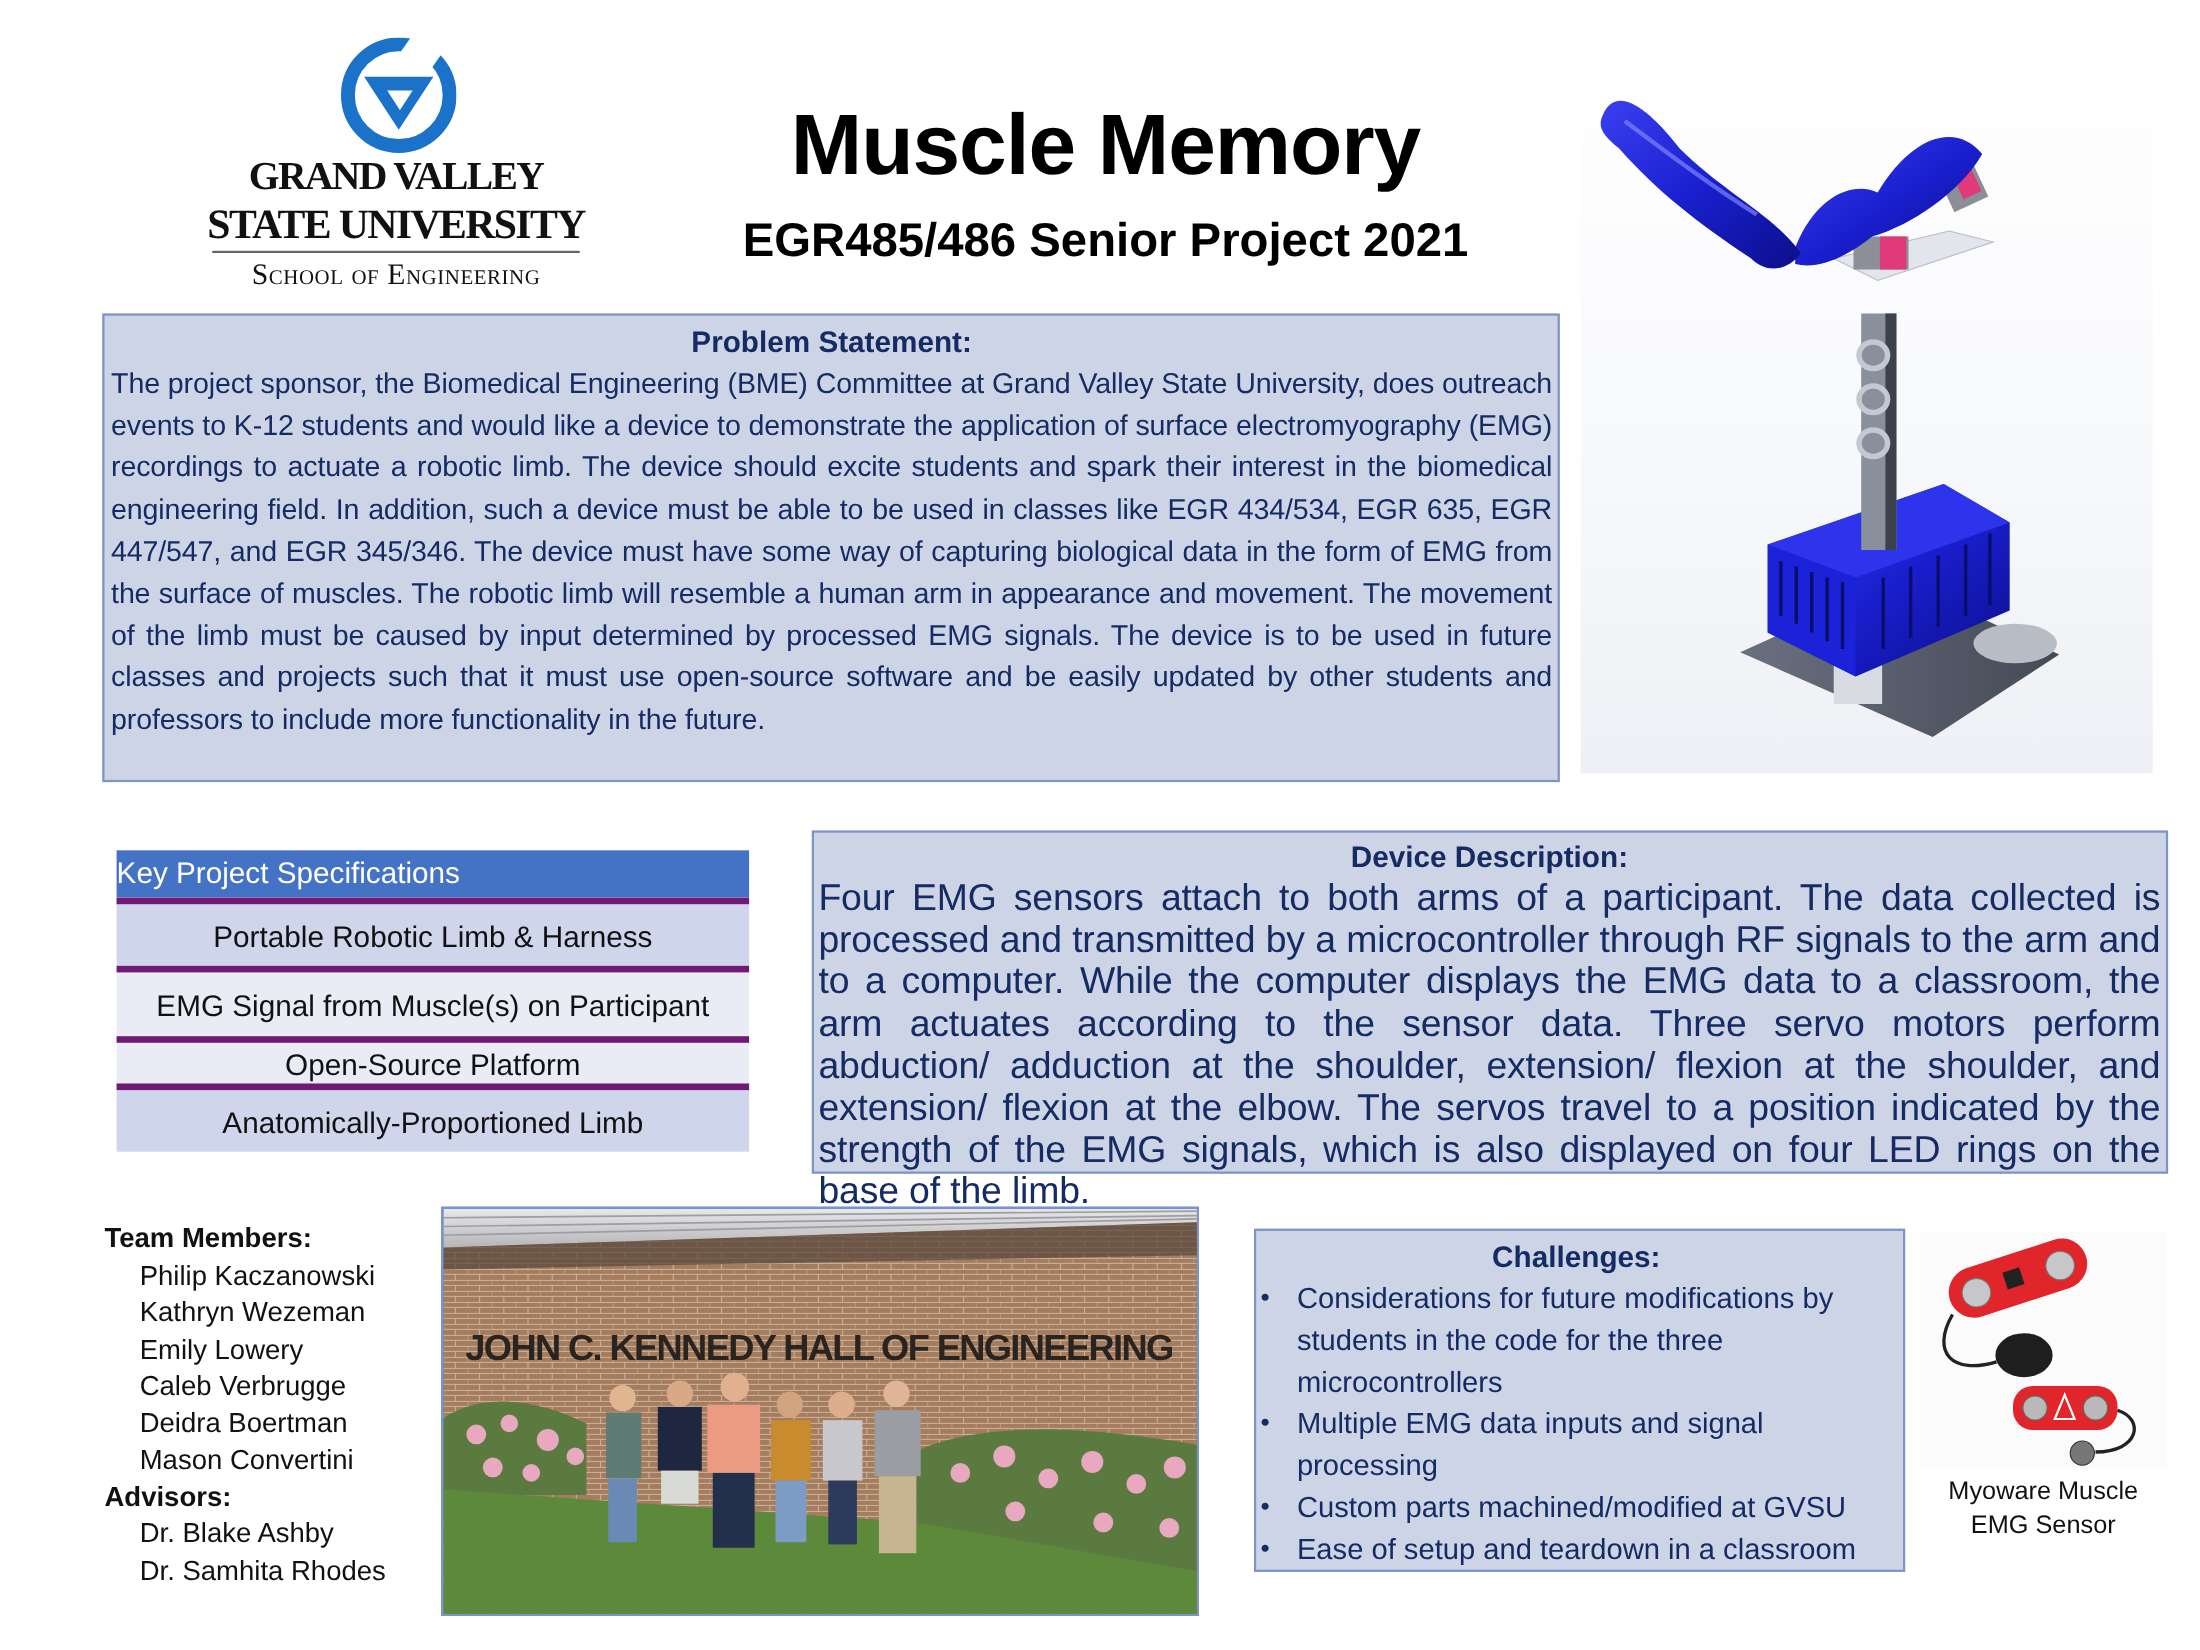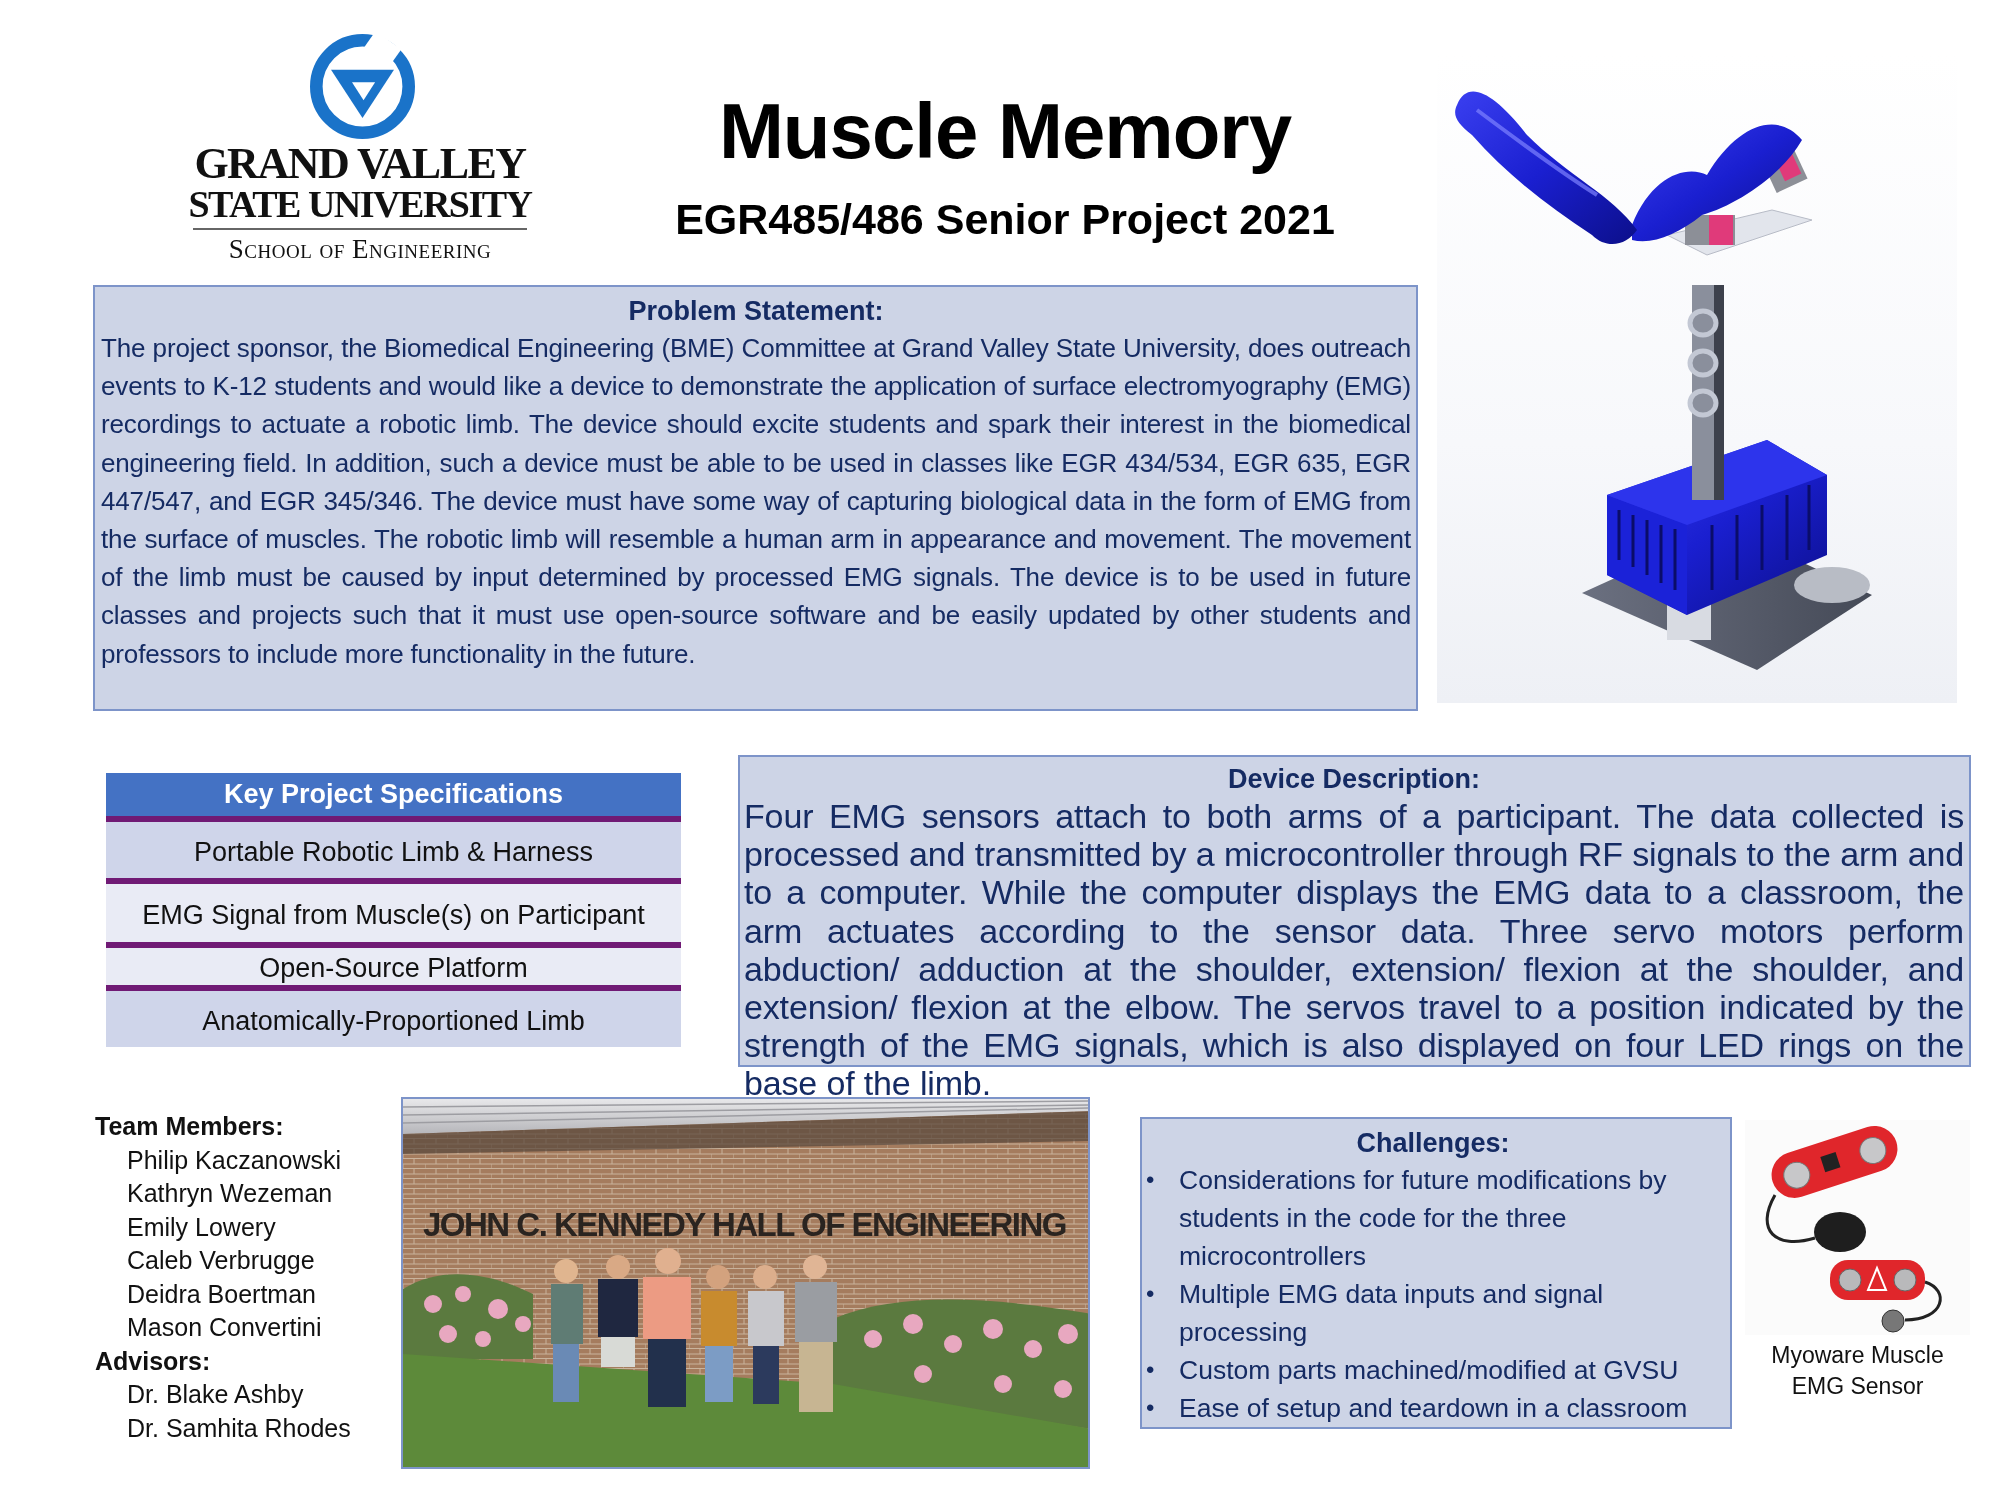--- a/index.html
+++ b/index.html
@@ -9,21 +9,21 @@
   .abs { position: absolute; }
 
   
   #logo { left: 185px; top: 30px; width: 350px; height: 235px; }
   #logo .mark { position: absolute; left: 125px; top: 4px; width: 105px; height: 105px; }
   #logo .wm1, #logo .wm2 {
     position: absolute; left: 0; width: 350px; text-align: center;
     font-family: "Liberation Serif", "DejaVu Serif", serif; font-weight: bold;
     letter-spacing: -1.5px; line-height: 1; color: #111;
   }
-  #logo .wm1 { top: 112px; font-size: 44px; }
+  #logo .wm1 { top: 112px; font-size: 36px; }
   #logo .wm2 { top: 155px; font-size: 38px; }
   #logo .rule { position: absolute; left: 8px; top: 198px; width: 334px; height: 2px; background: #666; }
   #logo .wm3 {
     position: absolute; left: 0; top: 204px; width: 350px; text-align: center;
     font-family: "Liberation Serif", "DejaVu Serif", serif; font-size: 27px;
     font-variant: small-caps; letter-spacing: 0.5px; color: #111;
   }
 
   
   #title { left: 640px; top: 92px; width: 730px; text-align: center; font-size: 78px; font-weight: bold; line-height: 1; letter-spacing: -1px; }
@@ -46,21 +46,21 @@
   #challenges { left: 1140px; top: 1117px; width: 592px; height: 312px; padding: 6px 6px 0 0; }
   #challenges ul { list-style: none; }
   #challenges li { position: relative; padding-left: 37px; font-size: 26.5px; line-height: 38px; }
   #challenges li::before { content: "\2022"; position: absolute; left: 4px; top: 0; font-size: 24px; color: #152b63; }
 
   
   #robot { left: 1437px; top: 55px; width: 520px; height: 648px; background: linear-gradient(180deg,#ffffff 0%, #f7f8fb 60%, #eef0f5 100%); overflow: hidden; }
 
   
   #specs { left: 106px; top: 773px; width: 575px; }
-  #specs .hdr { height: 43px; background: #4472c4; color: #fff; font-weight: bold; font-size: 27px; text-align: center; line-height: 43px; }
+  #specs .hdr { height: 43px; background: #4472c4; color: #fff; font-weight: normal; font-size: 27px; text-align: left; line-height: 43px; }
   #specs .row { text-align: center; font-size: 27px; color: #111; border-top: 6px solid #701a75; }
   #specs .row.a { background: #cfd5ea; }
   #specs .row.b { background: #e9ebf5; }
 
   
   #team { left: 95px; top: 1110px; width: 300px; font-size: 25px; line-height: 33.5px; color: #111; }
   #team .lbl { font-weight: bold; }
   #team .nm { padding-left: 32px; }
 
   

